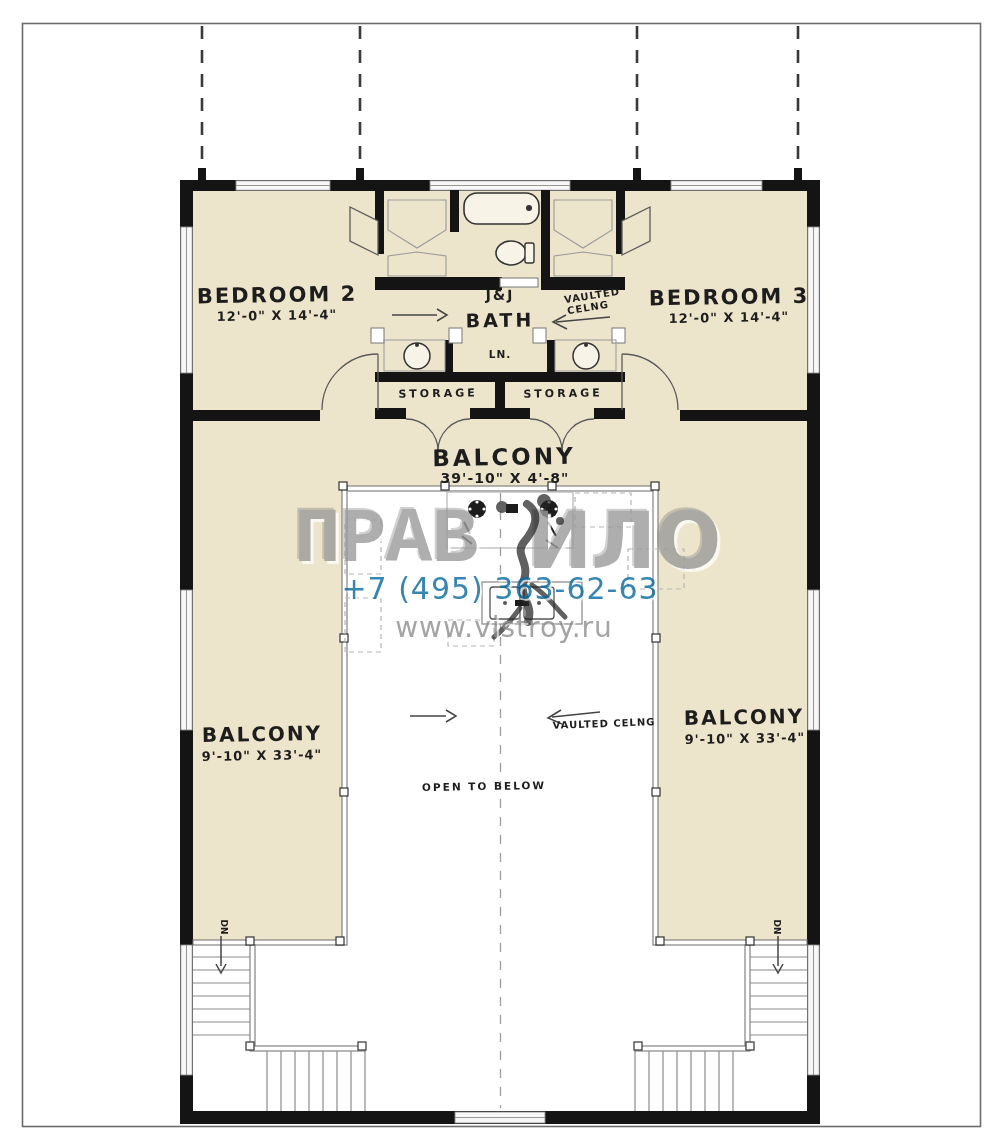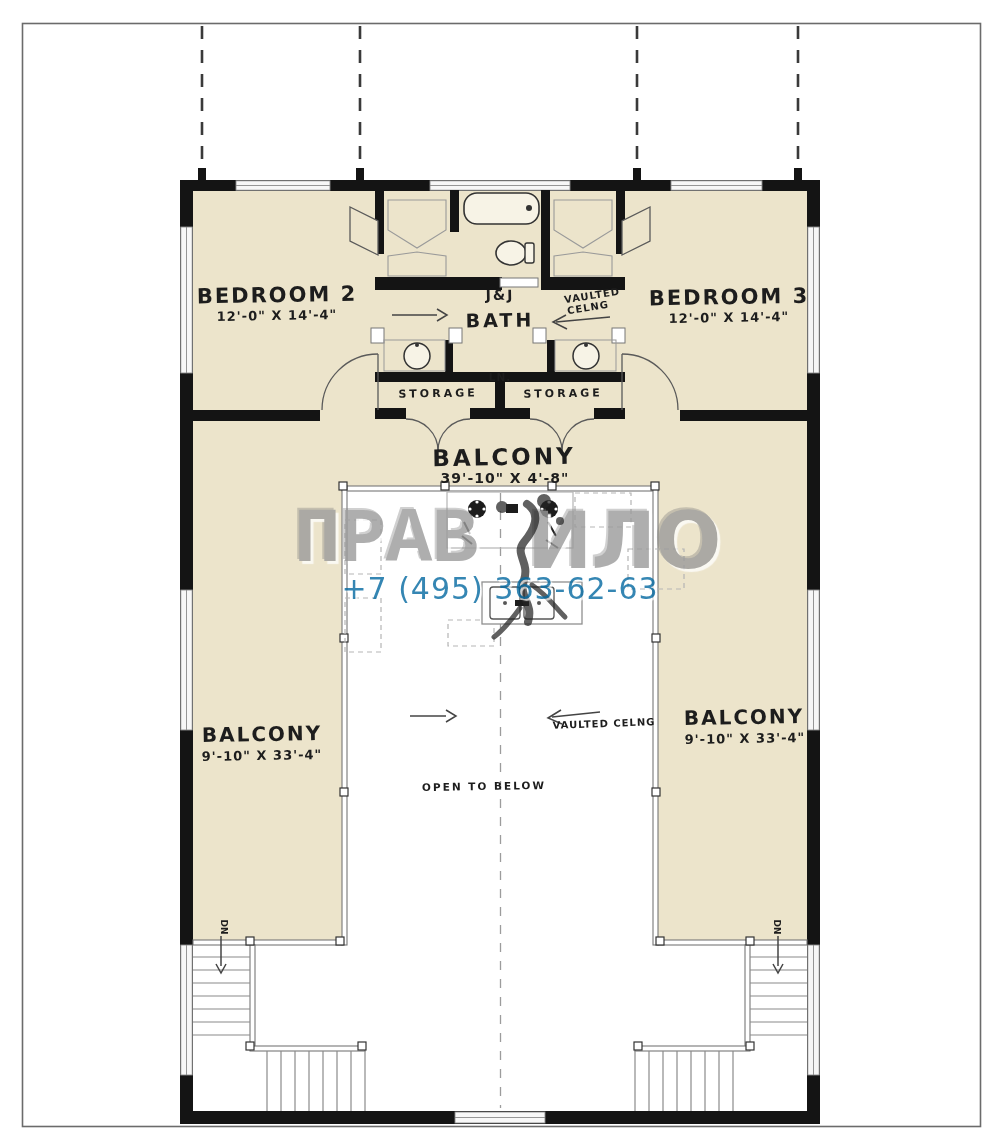--- a/index.html
+++ b/index.html
@@ -301,21 +301,21 @@
 </svg>
 
 <div class="lbl room c" style="left:277px;top:283px;">BEDROOM 2</div>
 <div class="lbl dims c" style="left:277px;top:308px;">12'-0" X 14'-4"</div>
 <div class="lbl room c" style="left:729px;top:285px;">BEDROOM 3</div>
 <div class="lbl dims c" style="left:729px;top:310px;">12'-0" X 14'-4"</div>
 <div class="lbl c" style="left:500px;top:287px;font-size:14px;letter-spacing:2px;">J&amp;J</div>
 <div class="lbl c" style="left:500px;top:309px;font-size:19px;letter-spacing:3px;">BATH</div>
 <div class="lbl small" style="left:592px;top:290px;transform:translateX(-50%) rotate(-9deg);">VAULTED</div>
 <div class="lbl small" style="left:588px;top:302px;transform:translateX(-50%) rotate(-9deg);">CELNG</div>
-<div class="lbl" style="left:500px;top:348px;font-size:10.5px;margin-top:23px;">LN.</div>
+<div class="lbl" style="left:500px;top:348px;font-size:10.5px;">LN.</div>
 <div class="lbl storage c" style="left:438px;top:387px;">STORAGE</div>
 <div class="lbl storage c" style="left:563px;top:387px;">STORAGE</div>
 <div class="lbl balc-top c" style="left:504px;top:444px;">BALCONY</div>
 <div class="lbl" style="left:505px;top:470px;font-size:14px;">39'-10" X 4'-8"</div>
 <div class="lbl balc-side c" style="left:262px;top:722px;">BALCONY</div>
 <div class="lbl dims c" style="left:262px;top:748px;">9'-10" X 33'-4"</div>
 <div class="lbl balc-side c" style="left:744px;top:705px;">BALCONY</div>
 <div class="lbl dims c" style="left:745px;top:731px;">9'-10" X 33'-4"</div>
 <div class="lbl small" style="left:604px;top:718px;transform:translateX(-50%) rotate(-2deg);">VAULTED CELNG</div>
 <div class="lbl" style="left:484px;top:780px;font-size:10.5px;letter-spacing:2px;transform:translateX(-50%) rotate(-1deg);">OPEN TO BELOW</div>
@@ -330,14 +330,15 @@
     <path d="M60,95 C75,105 84,118 93,127" stroke-width="5"></path>
     <path d="M48,118 C38,132 30,141 22,147" stroke-width="5"></path>
   </g>
   <g opacity="0.72" fill="#242424">
     <circle cx="30" cy="17" r="6"></circle>
         <circle cx="72" cy="11" r="7"></circle>
         <circle cx="88" cy="31" r="4"></circle>
   </g>
 </svg>
 <div class="wm wm-phone" style="left:500px;top:571px;">+7 (495) 363-62-63</div>
+<div class="wm wm-site" style="left:504px;top:611px;">www.vistroy.ru</div>
 
 </div>
 
 </body></html>

